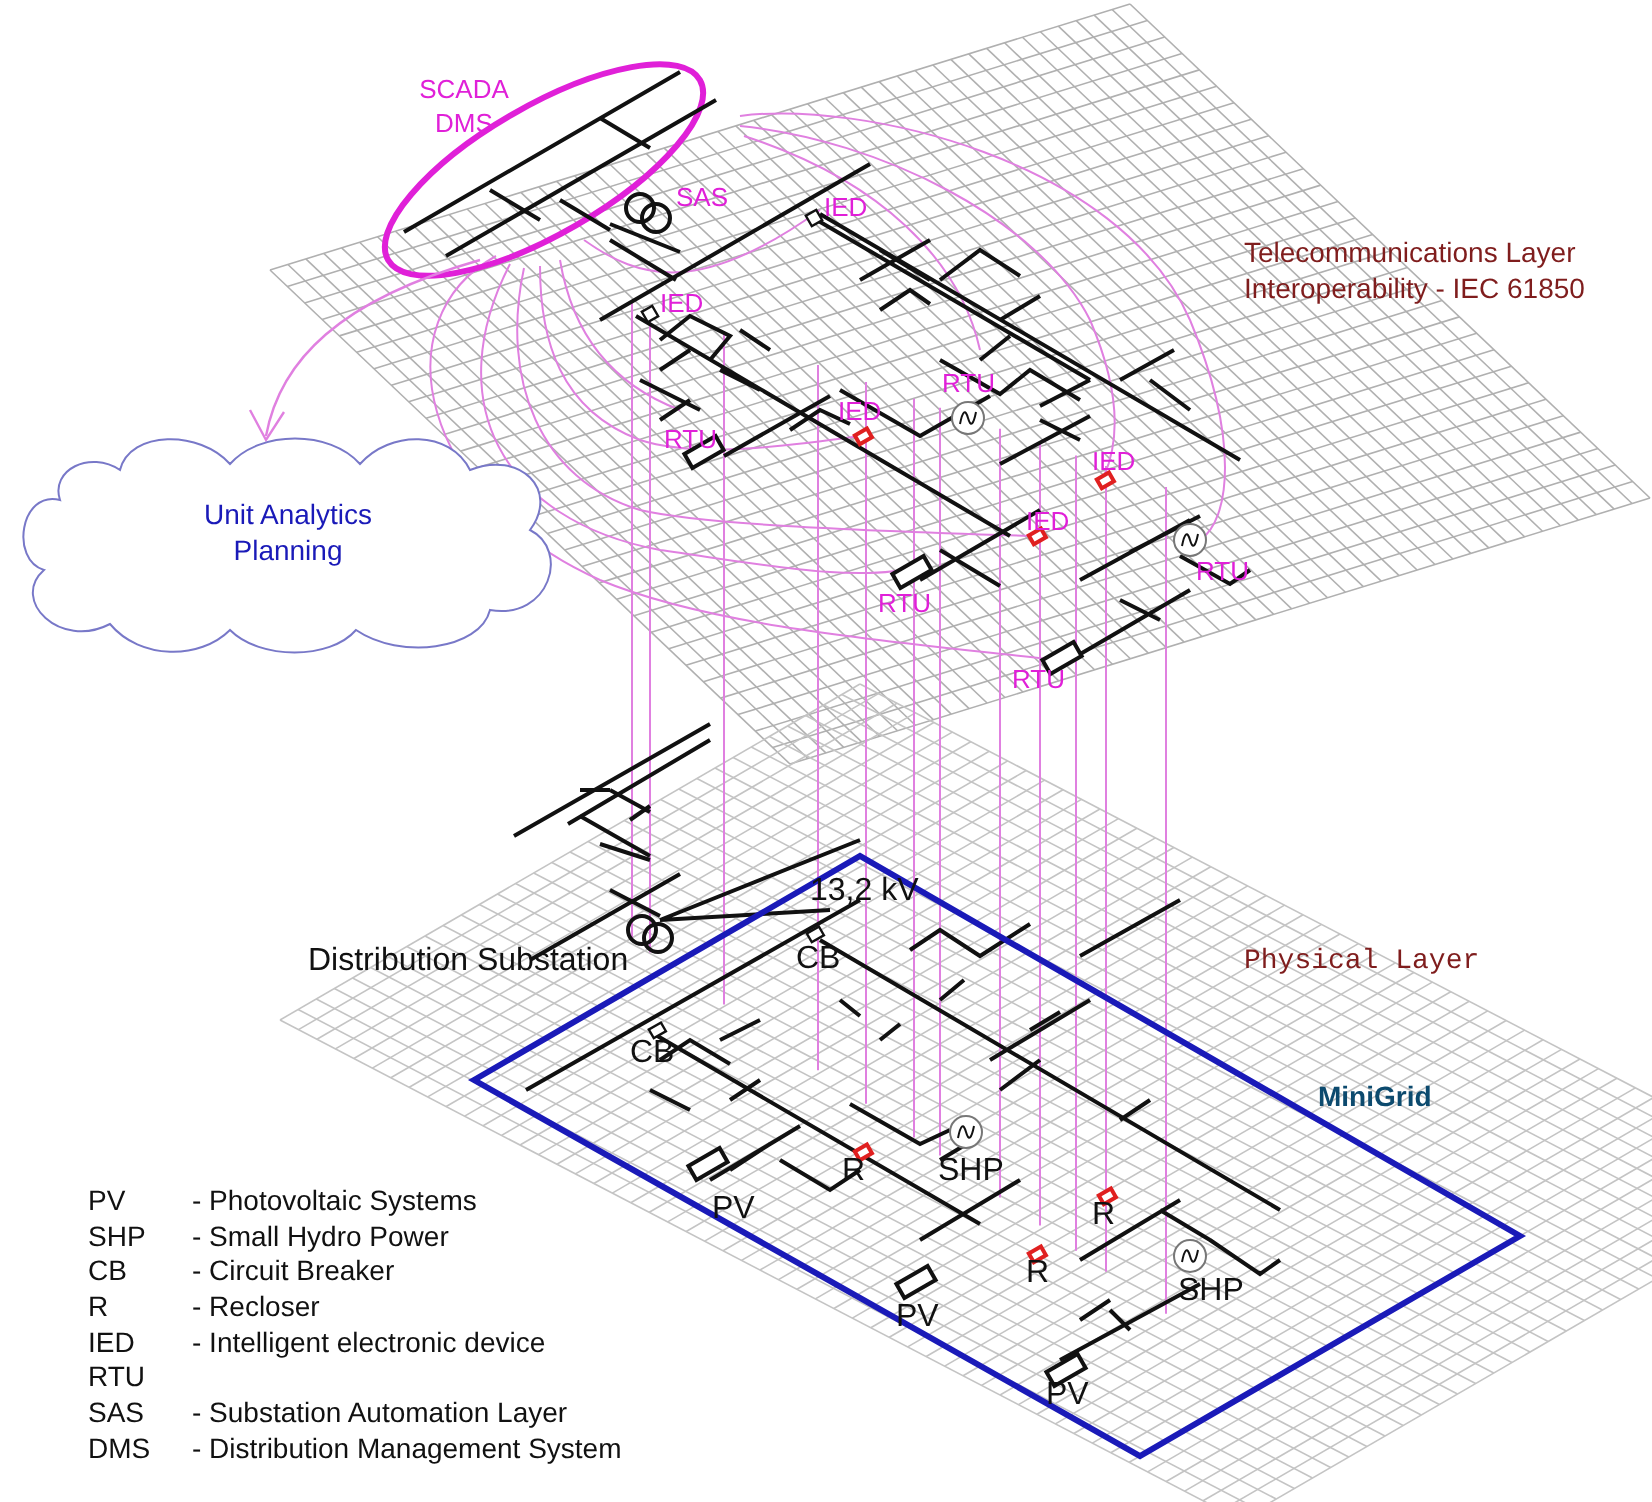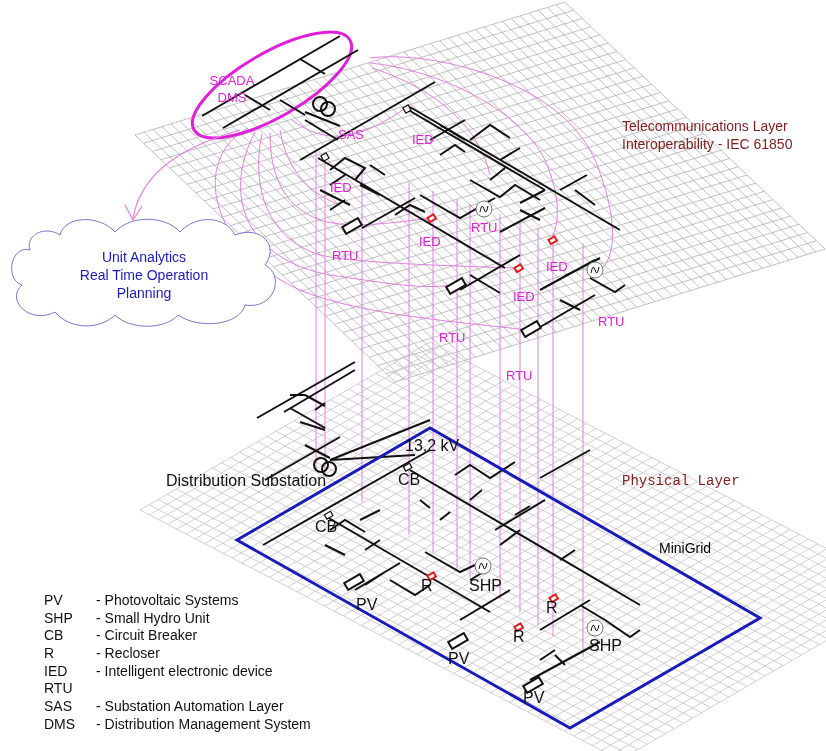--- a/index.html
+++ b/index.html
@@ -1,24 +1,24 @@
 <!DOCTYPE html>
 <html><head>
 <meta charset="utf-8">
 <style>
   html, body { margin: 0; padding: 0; background: #ffffff; }
   body { width: 826px; height: 751px; position: relative; overflow: hidden;
          font-family: "Liberation Sans", sans-serif; }
   svg { position: absolute; left: 0; top: 0; }
   .lbl { position: absolute; white-space: nowrap; line-height: 1; }
-  .magenta { color: #e020d8; font-size: 13px; margin-top: 36px; }
+  .magenta { color: #e020d8; font-size: 13px; }
   .black { color: #111111; font-size: 16px; }
   .layer-title { color: #7f1d1d; font-size: 14px; line-height: 18px; text-align: left; }
   .cloud-text { color: #1a1ab8; font-size: 14px; line-height: 18px; text-align: center; }
-  .minigrid { color: #000000; font-size: 14px; }
+  .minigrid { color: #0c4a6e; font-size: 14px; font-weight: bold; }
   .legend { position: absolute; left: 44px; top: 592px; font-size: 14px; color: #111111; }
   .legend-row { display: flex; height: 17.7px; line-height: 17.7px; }
   .legend-abbr { width: 52px; }
 </style>
 </head>
 <body>
 
 <svg id="scene" width="826" height="751" viewBox="0 0 826 751">
   <g id="top-grid">
       <line x1="135" y1="135" x2="395" y2="382" stroke="#b0b0b0" stroke-width="0.8"></line>
@@ -317,25 +317,24 @@
 <div class="lbl magenta" style="left:598px; top:279px;">RTU</div>
 <div class="lbl magenta" style="left:506px; top:333px;">RTU</div>
 
 <div class="lbl layer-title" style="left:622px; top:117px;">
   <div>Telecommunications Layer</div>
   <div>Interoperability - IEC 61850</div>
 </div>
 
 <div class="lbl cloud-text" style="left:44px; top:248px; width:200px;">
   <div>Unit Analytics</div>
-  <div>Real Time Operation</div>
   <div>Planning</div>
 </div>
 
-<div class="lbl black" style="left:166px; top:473px;">Distribution Substation</div>
+<div class="lbl black" style="left:154px; top:473px;">Distribution Substation</div>
 <div class="lbl black" style="left:405px; top:438px;">13,2 kV</div>
 <div class="lbl black" style="left:398px; top:472px;">CB</div>
 <div class="lbl black" style="left:315px; top:519px;">CB</div>
 <div class="lbl black" style="left:421px; top:578px;">R</div>
 <div class="lbl black" style="left:546px; top:600px;">R</div>
 <div class="lbl black" style="left:513px; top:629px;">R</div>
 <div class="lbl black" style="left:469px; top:578px;">SHP</div>
 <div class="lbl black" style="left:589px; top:638px;">SHP</div>
 <div class="lbl black" style="left:356px; top:597px;">PV</div>
 <div class="lbl black" style="left:448px; top:651px;">PV</div>
@@ -344,21 +343,21 @@
 <div class="lbl layer-title" style="left:622px; top:472px;font-family:Liberation Mono, monospace;">Physical Layer</div>
 <div class="lbl minigrid" style="left:659px; top:541px;">MiniGrid</div>
 
 <div class="legend" id="legend">
     <div class="legend-row">
       <span class="legend-abbr">PV</span>
       <span>- Photovoltaic Systems</span>
     </div>
     <div class="legend-row">
       <span class="legend-abbr">SHP</span>
-      <span>- Small Hydro Unit</span>
+      <span>- Small Hydro Power</span>
     </div>
     <div class="legend-row">
       <span class="legend-abbr">CB</span>
       <span>- Circuit Breaker</span>
     </div>
     <div class="legend-row">
       <span class="legend-abbr">R</span>
       <span>- Recloser</span>
     </div>
     <div class="legend-row">

